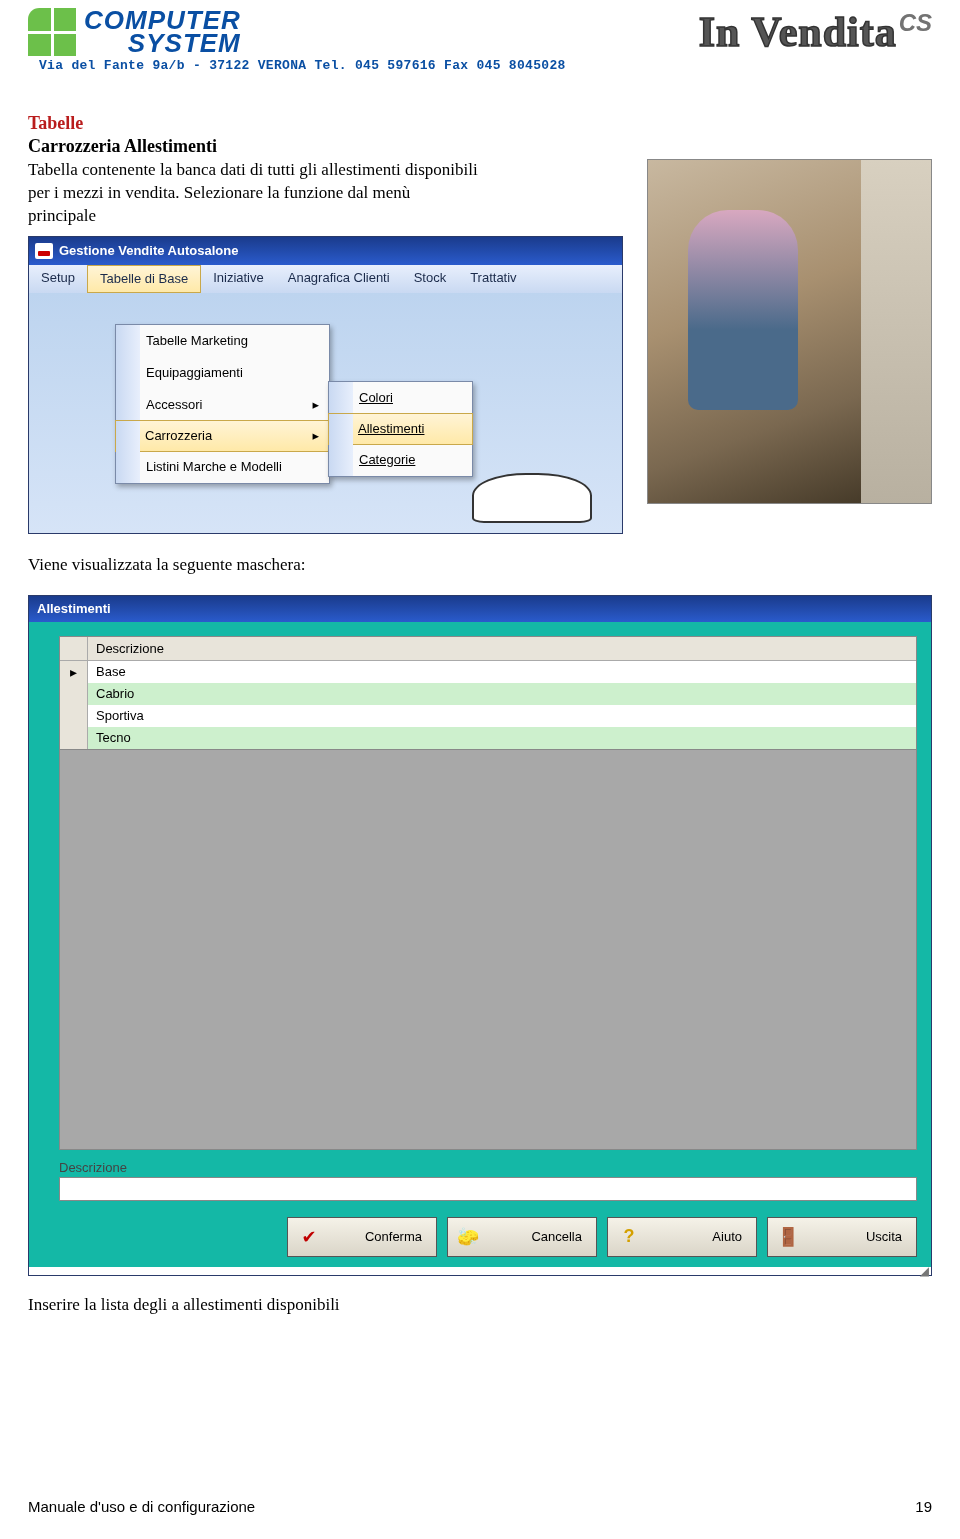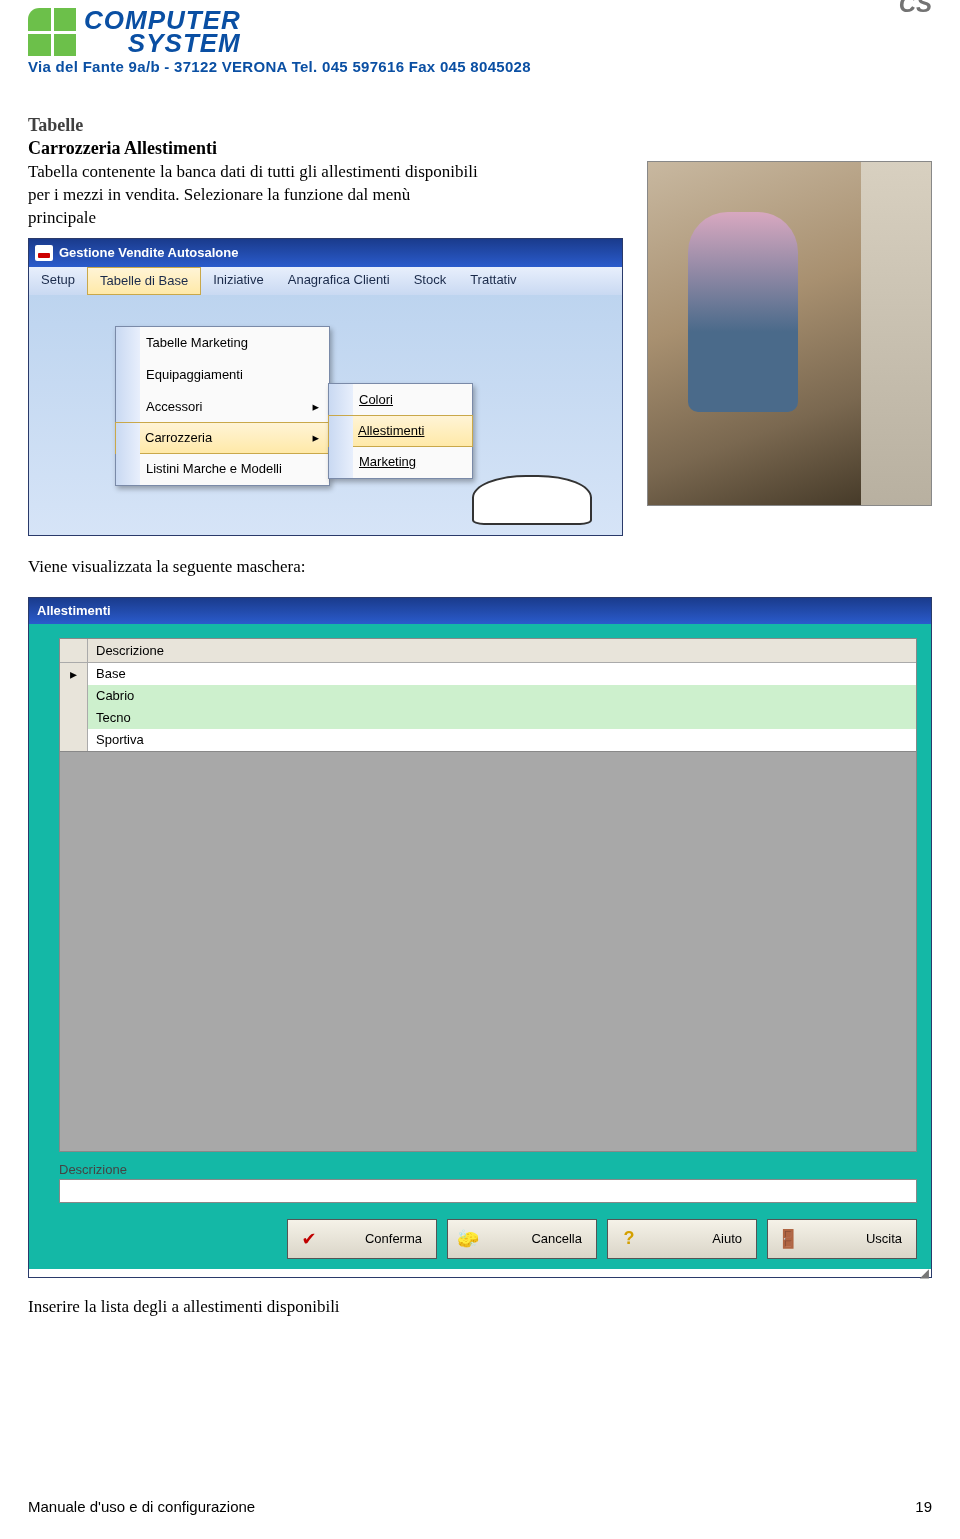--- a/index.html
+++ b/index.html
@@ -7,27 +7,27 @@
   .page { padding: 8px 28px 40px 28px; position: relative; min-height: 1539px; }
 
   
   .header { display: flex; justify-content: space-between; align-items: flex-start; margin-bottom: 40px; }
   .logo-left { display: flex; flex-direction: column; gap: 2px; }
   .logo-main { display: flex; align-items: center; gap: 8px; }
   .logo-sq { width: 48px; height: 48px; display: grid; grid-template-columns: 1fr 1fr; grid-template-rows: 1fr 1fr; gap: 3px; }
   .logo-sq div { background: #6cc04a; }
   .logo-sq div:first-child { border-top-left-radius: 50%; }
   .logo-text { font-family: Arial, sans-serif; font-weight: bold; font-style: italic; color: #0a4fa3; line-height: 0.9; font-size: 26px; letter-spacing: 1px; }
-  .logo-sub { font-family: Liberation Sans, sans-serif; font-size: 15px; color: #0a4fa3; font-weight: bold; letter-spacing: 0.3px; }
+  .logo-sub { font-family: Liberation Mono, monospace; font-size: 13px; color: #0a4fa3; font-weight: bold; letter-spacing: 0.3px; margin-left: 11px; }
   .logo-right { display: flex; align-items: center; gap: 2px; }
   .invendita { font-family: "Comic Sans MS", cursive; font-size: 42px; font-weight: bold; color: #555; -webkit-text-stroke: 1.5px #333; letter-spacing: 1px; }
   .cs-badge { font-family: Arial; font-weight: bold; font-style: italic; color: #737373; font-size: 24px; margin-top: -18px; }
 
   
-  .section-heading { color: #404040; font-family: "Times New Roman", serif; font-size: 18px; font-weight: bold; margin-bottom: 2px; }
+  .section-heading { color: #b91c1c; font-family: "Times New Roman", serif; font-size: 18px; font-weight: bold; margin-bottom: 2px; }
   .section-subheading { font-family: "Times New Roman", serif; font-size: 18px; font-weight: bold; margin-bottom: 2px; }
   .para { font-family: "Times New Roman", serif; font-size: 17px; line-height: 1.35; max-width: 450px; }
 
   .row-top { display: flex; gap: 20px; align-items: flex-start; }
 
   
   .menu-shot { width: 595px; border: 1px solid #2a3a6a; margin-top: 8px; background: #d6e4f7; }
   .title-bar { background: linear-gradient(to bottom, #1a3b8c, #2a5bcc); color: #fff; display: flex; align-items: center; height: 28px; padding: 0 6px; font-weight: bold; font-size: 13px; gap: 6px; }
   .title-icon { width: 18px; height: 16px; background: #fff; border-radius: 2px; position: relative; }
   .title-icon::before { content:""; position:absolute; top:8px; left:3px; width:12px; height:5px; background:#c00; border-radius:1px; }
@@ -91,20 +91,21 @@
             <div></div>
         </div>
         <div>
           <div class="logo-text">COMPUTER</div>
           <div class="logo-text" style="text-align:right;">SYSTEM</div>
         </div>
       </div>
       <div class="logo-sub">Via del Fante 9a/b - 37122 VERONA   Tel. 045 597616   Fax 045 8045028</div>
     </div>
     <div class="logo-right">
+      <div class="invendita">In Vendita</div>
       <div class="cs-badge">CS</div>
     </div>
   </div>
 
   <div class="section-heading">Tabelle</div>
   <div class="section-subheading">Carrozzeria Allestimenti</div>
 
   <div class="row-top">
     <div style="flex:1;">
       <div class="para">Tabella contenente la banca dati di tutti gli allestimenti disponibili per i mezzi in vendita. Selezionare la funzione dal menù principale</div>
@@ -151,21 +152,21 @@
             <div class="sub-row">
                 <div class="stripe"></div>
                 <span>Colori</span>
               </div>
             <div class="sub-row hover">
                 <div class="stripe"></div>
                 <span>Allestimenti</span>
               </div>
             <div class="sub-row">
                 <div class="stripe"></div>
-                <span>Marketing</span>
+                <span>Categorie</span>
               </div>
           </div>
           <div class="car-sketch"></div>
         </div>
       </div>
     </div>
     <div class="side-photo"></div>
   </div>
 
   <div class="para" style="margin-top:20px; max-width:none;">Viene visualizzata la seguente maschera:</div>
@@ -179,28 +180,28 @@
           <div class="colhead">Descrizione</div>
         </div>
         <div class="grid-row r-white">
             <div class="marker">▸</div>
             <div class="cellv">Base</div>
           </div>
         <div class="grid-row r-green">
             <div class="marker"></div>
             <div class="cellv">Cabrio</div>
           </div>
+        <div class="grid-row r-white">
+            <div class="marker"></div>
+            <div class="cellv">Sportiva</div>
+          </div>
         <div class="grid-row r-green">
             <div class="marker"></div>
             <div class="cellv">Tecno</div>
           </div>
-        <div class="grid-row r-white">
-            <div class="marker"></div>
-            <div class="cellv">Sportiva</div>
-          </div>
         <div class="grid-empty"></div>
       </div>
       <div class="field-label">Descrizione</div>
       <div class="field-input"></div>
       <div class="btn-row">
         <div class="btn">
             <div class="ic" style="color:#c00000;">✔</div>
             <div class="txt">Conferma</div>
           </div>
         <div class="btn">

